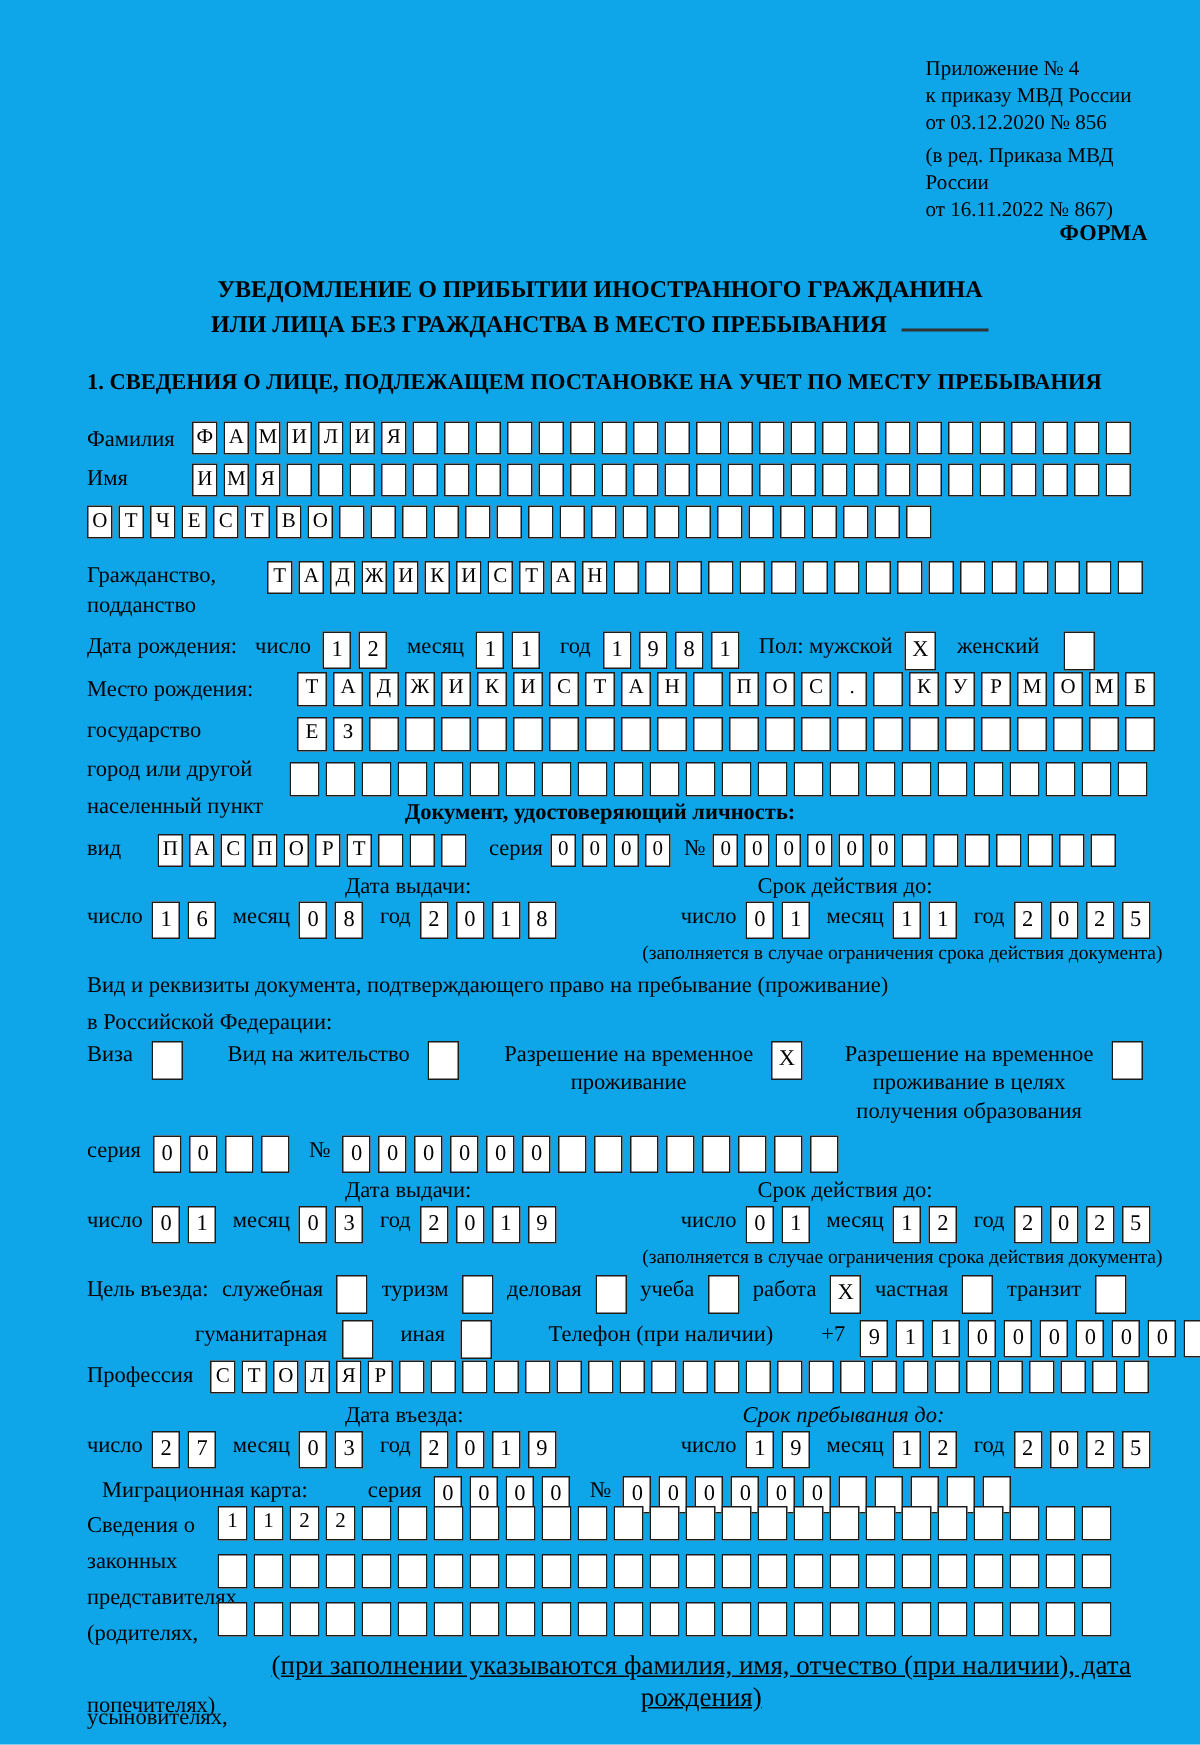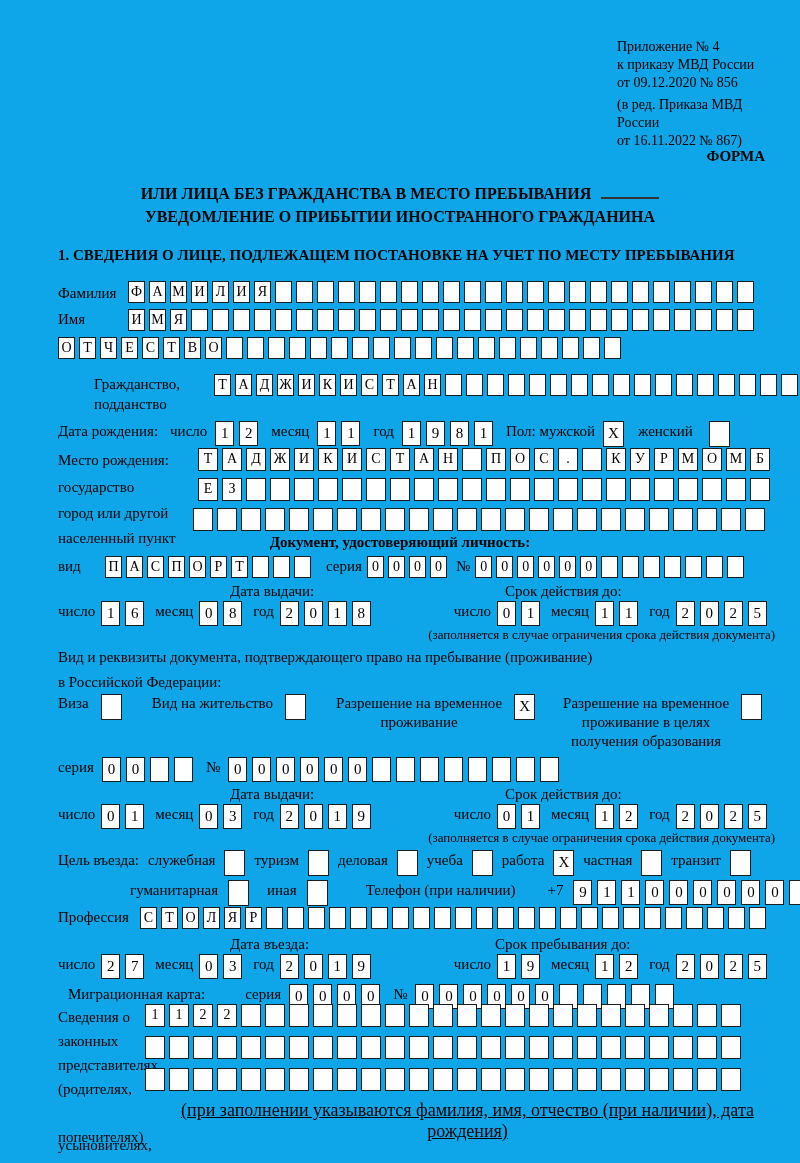--- a/index.html
+++ b/index.html
@@ -30,50 +30,50 @@
   .title-underline{display:inline-block;width:58px;border-bottom:2px solid #333;height:14px;margin-left:10px;}
 </style>
 </head>
 <body>
 
 <div class="page">
 
   <div class="abs hdr" style="top:38px;left:617px;width:170px;">
     <div>Приложение № 4</div>
     <div>к приказу МВД России</div>
-    <div>от 09.12.2020 № 856</div>
+    <div>от 03.12.2020 № 856</div>
     <div style="margin-top:4px;">(в ред. Приказа МВД России</div>
     <div>от 16.11.2022 № 867)</div>
   </div>
 
   <div class="abs bold" style="top:148px;right:35px;font-size:15px;">ФОРМА</div>
 
   <div class="abs bold center" style="top:182px;left:0;width:800px;font-size:16px;line-height:23px;">
+    <div>УВЕДОМЛЕНИЕ О ПРИБЫТИИ ИНОСТРАННОГО ГРАЖДАНИНА</div>
     <div><span>ИЛИ ЛИЦА БЕЗ ГРАЖДАНСТВА В МЕСТО ПРЕБЫВАНИЯ</span><span class="title-underline"></span></div>
-    <div>УВЕДОМЛЕНИЕ О ПРИБЫТИИ ИНОСТРАННОГО ГРАЖДАНИНА</div>
   </div>
 
   <div class="abs bold" style="top:247px;left:58px;font-size:15px;">1. СВЕДЕНИЯ О ЛИЦЕ, ПОДЛЕЖАЩЕМ ПОСТАНОВКЕ НА УЧЕТ ПО МЕСТУ ПРЕБЫВАНИЯ</div>
 
   <div class="abs row" style="top:281px;left:58px;align-items:flex-end;">
     <span class="lbl" style="width:70px;">Фамилия</span>
     <span class="cells sza"><span class="cell">Ф</span><span class="cell">А</span><span class="cell">М</span><span class="cell">И</span><span class="cell">Л</span><span class="cell">И</span><span class="cell">Я</span><span class="cell"></span><span class="cell"></span><span class="cell"></span><span class="cell"></span><span class="cell"></span><span class="cell"></span><span class="cell"></span><span class="cell"></span><span class="cell"></span><span class="cell"></span><span class="cell"></span><span class="cell"></span><span class="cell"></span><span class="cell"></span><span class="cell"></span><span class="cell"></span><span class="cell"></span><span class="cell"></span><span class="cell"></span><span class="cell"></span><span class="cell"></span><span class="cell"></span><span class="cell"></span></span>
   </div>
 
   <div class="abs row" style="top:309px;left:58px;">
     <span class="lbl" style="width:70px;">Имя</span>
     <span class="cells sza"><span class="cell">И</span><span class="cell">М</span><span class="cell">Я</span><span class="cell"></span><span class="cell"></span><span class="cell"></span><span class="cell"></span><span class="cell"></span><span class="cell"></span><span class="cell"></span><span class="cell"></span><span class="cell"></span><span class="cell"></span><span class="cell"></span><span class="cell"></span><span class="cell"></span><span class="cell"></span><span class="cell"></span><span class="cell"></span><span class="cell"></span><span class="cell"></span><span class="cell"></span><span class="cell"></span><span class="cell"></span><span class="cell"></span><span class="cell"></span><span class="cell"></span><span class="cell"></span><span class="cell"></span><span class="cell"></span></span>
   </div>
 
   <div class="abs row" style="top:337px;left:58px;">
     <span class="cells sza"><span class="cell">О</span><span class="cell">Т</span><span class="cell">Ч</span><span class="cell">Е</span><span class="cell">С</span><span class="cell">Т</span><span class="cell">В</span><span class="cell">О</span><span class="cell"></span><span class="cell"></span><span class="cell"></span><span class="cell"></span><span class="cell"></span><span class="cell"></span><span class="cell"></span><span class="cell"></span><span class="cell"></span><span class="cell"></span><span class="cell"></span><span class="cell"></span><span class="cell"></span><span class="cell"></span><span class="cell"></span><span class="cell"></span><span class="cell"></span><span class="cell"></span><span class="cell"></span></span>
   </div>
 
   <div class="abs row" style="top:374px;left:58px;">
-    <span class="lbl" style="width:120px;margin-left:36px;">
+    <span class="lbl" style="width:120px;">
       <span>Гражданство,</span><br>
       <span>подданство</span>
     </span>
     <span class="cells sza"><span class="cell">Т</span><span class="cell">А</span><span class="cell">Д</span><span class="cell">Ж</span><span class="cell">И</span><span class="cell">К</span><span class="cell">И</span><span class="cell">С</span><span class="cell">Т</span><span class="cell">А</span><span class="cell">Н</span><span class="cell"></span><span class="cell"></span><span class="cell"></span><span class="cell"></span><span class="cell"></span><span class="cell"></span><span class="cell"></span><span class="cell"></span><span class="cell"></span><span class="cell"></span><span class="cell"></span><span class="cell"></span><span class="cell"></span><span class="cell"></span><span class="cell"></span><span class="cell"></span><span class="cell"></span></span>
   </div>
 
   <div class="abs row" style="top:421px;left:58px;gap:8px;">
     <span class="lbl">Дата рождения:</span>
     <span class="lbl" style="margin-left:4px;">число</span>
     <span class="cells szd"><span class="cell">1</span><span class="cell">2</span></span>
@@ -210,21 +210,21 @@
     <span class="lbl" style="margin-left:22px;">+7</span>
     <span class="cells szd"><span class="cell">9</span><span class="cell">1</span><span class="cell">1</span><span class="cell">0</span><span class="cell">0</span><span class="cell">0</span><span class="cell">0</span><span class="cell">0</span><span class="cell">0</span><span class="cell"></span></span>
   </div>
 
   <div class="abs row" style="top:907px;left:58px;">
     <span class="lbl" style="width:82px;">Профессия</span>
     <span class="cells sza"><span class="cell">С</span><span class="cell">Т</span><span class="cell">О</span><span class="cell">Л</span><span class="cell">Я</span><span class="cell">Р</span><span class="cell"></span><span class="cell"></span><span class="cell"></span><span class="cell"></span><span class="cell"></span><span class="cell"></span><span class="cell"></span><span class="cell"></span><span class="cell"></span><span class="cell"></span><span class="cell"></span><span class="cell"></span><span class="cell"></span><span class="cell"></span><span class="cell"></span><span class="cell"></span><span class="cell"></span><span class="cell"></span><span class="cell"></span><span class="cell"></span><span class="cell"></span><span class="cell"></span><span class="cell"></span><span class="cell"></span></span>
   </div>
 
   <div class="abs lbl" style="top:934px;left:230px;">Дата въезда:</div>
-  <div class="abs lbl" style="top:934px;left:495px;">Срок пребывания до:</div>
+  <div class="abs lbl" style="top:934px;left:495px;font-style:italic;">Срок пребывания до:</div>
 
   <div class="abs row" style="top:954px;left:58px;">
     <span class="dg">
       <span class="lbl">число</span>
       <span class="cells szd"><span class="cell">2</span><span class="cell">7</span></span>
       <span class="lbl">месяц</span>
       <span class="cells szd"><span class="cell">0</span><span class="cell">3</span></span>
       <span class="lbl">год</span>
       <span class="cells szd"><span class="cell">2</span><span class="cell">0</span><span class="cell">1</span><span class="cell">9</span></span>
     </span>

